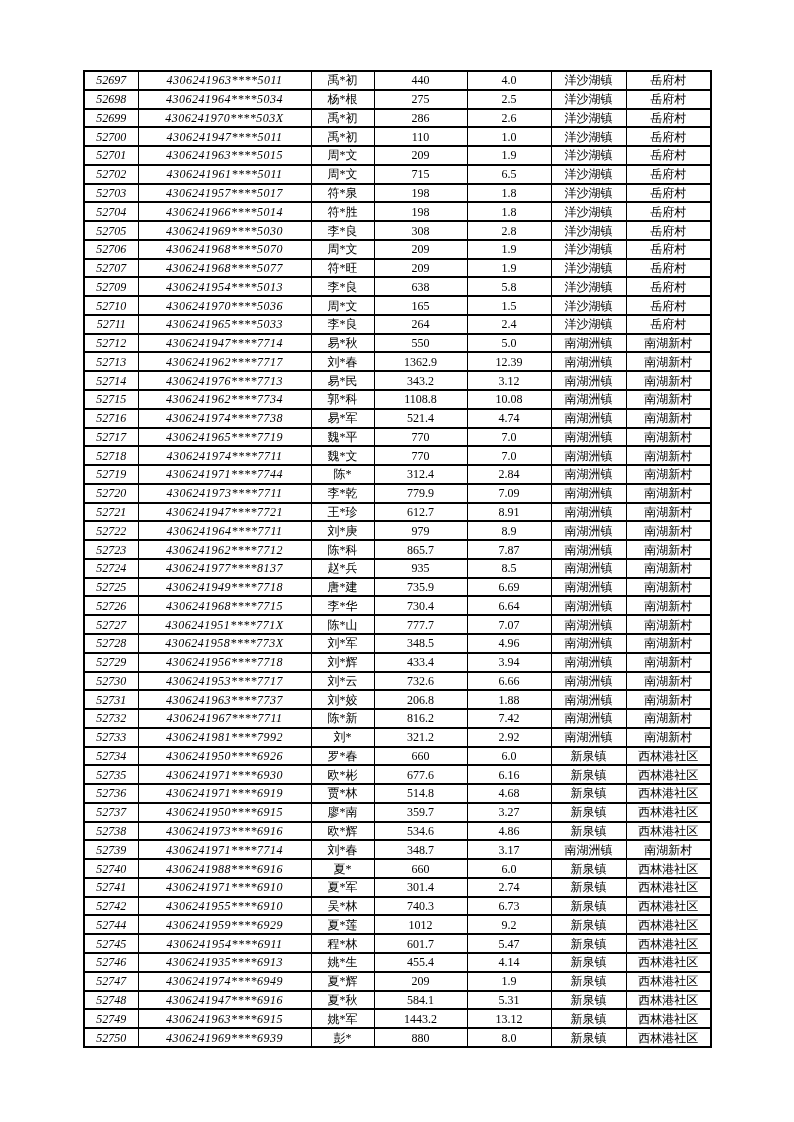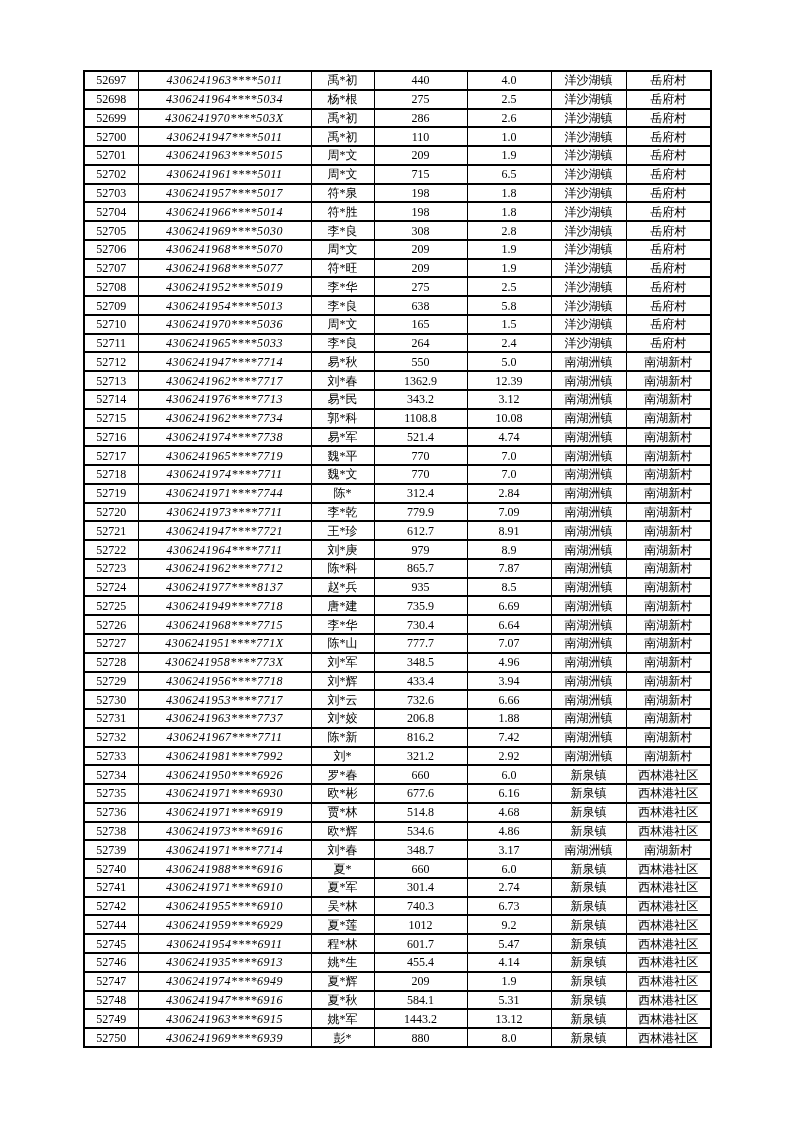--- a/index.html
+++ b/index.html
@@ -32,21 +32,21 @@
     text-align: center;
     vertical-align: middle;
     font-size: 12px;
     line-height: 1;
     padding: 0;
     white-space: nowrap;
     overflow: hidden;
     color: #000000;
   }
   table.data-table tr:first-child td { border-top: none; }
-  table.data-table td:first-child { border-left: none; }
+  table.data-table td:first-child { border-left: none; font-style: italic; }
   table.data-table td.col-1 { letter-spacing: 0.5px; font-style: italic; }
 </style>
 </head>
 <body>
 
 <div class="page">
   <table class="data-table">
     <colgroup>
         <col style="width: 54px;">
         <col style="width: 173px;">
@@ -150,29 +150,20 @@
         <tr>
           <td class="col-0">52707</td>
           <td class="col-1">4306241968****5077</td>
           <td class="col-2">符*旺</td>
           <td class="col-3">209</td>
           <td class="col-4">1.9</td>
           <td class="col-5">洋沙湖镇</td>
           <td class="col-6">岳府村</td>
         </tr>
         <tr>
-          <td class="col-0">52708</td>
-          <td class="col-1">4306241952****5019</td>
-          <td class="col-2">李*华</td>
-          <td class="col-3">275</td>
-          <td class="col-4">2.5</td>
-          <td class="col-5">洋沙湖镇</td>
-          <td class="col-6">岳府村</td>
-        </tr>
-        <tr>
           <td class="col-0">52709</td>
           <td class="col-1">4306241954****5013</td>
           <td class="col-2">李*良</td>
           <td class="col-3">638</td>
           <td class="col-4">5.8</td>
           <td class="col-5">洋沙湖镇</td>
           <td class="col-6">岳府村</td>
         </tr>
         <tr>
           <td class="col-0">52710</td>
@@ -411,20 +402,29 @@
         <tr>
           <td class="col-0">52736</td>
           <td class="col-1">4306241971****6919</td>
           <td class="col-2">贾*林</td>
           <td class="col-3">514.8</td>
           <td class="col-4">4.68</td>
           <td class="col-5">新泉镇</td>
           <td class="col-6">西林港社区</td>
         </tr>
         <tr>
+          <td class="col-0">52737</td>
+          <td class="col-1">4306241950****6915</td>
+          <td class="col-2">廖*南</td>
+          <td class="col-3">359.7</td>
+          <td class="col-4">3.27</td>
+          <td class="col-5">新泉镇</td>
+          <td class="col-6">西林港社区</td>
+        </tr>
+        <tr>
           <td class="col-0">52738</td>
           <td class="col-1">4306241973****6916</td>
           <td class="col-2">欧*辉</td>
           <td class="col-3">534.6</td>
           <td class="col-4">4.86</td>
           <td class="col-5">新泉镇</td>
           <td class="col-6">西林港社区</td>
         </tr>
         <tr>
           <td class="col-0">52739</td>

